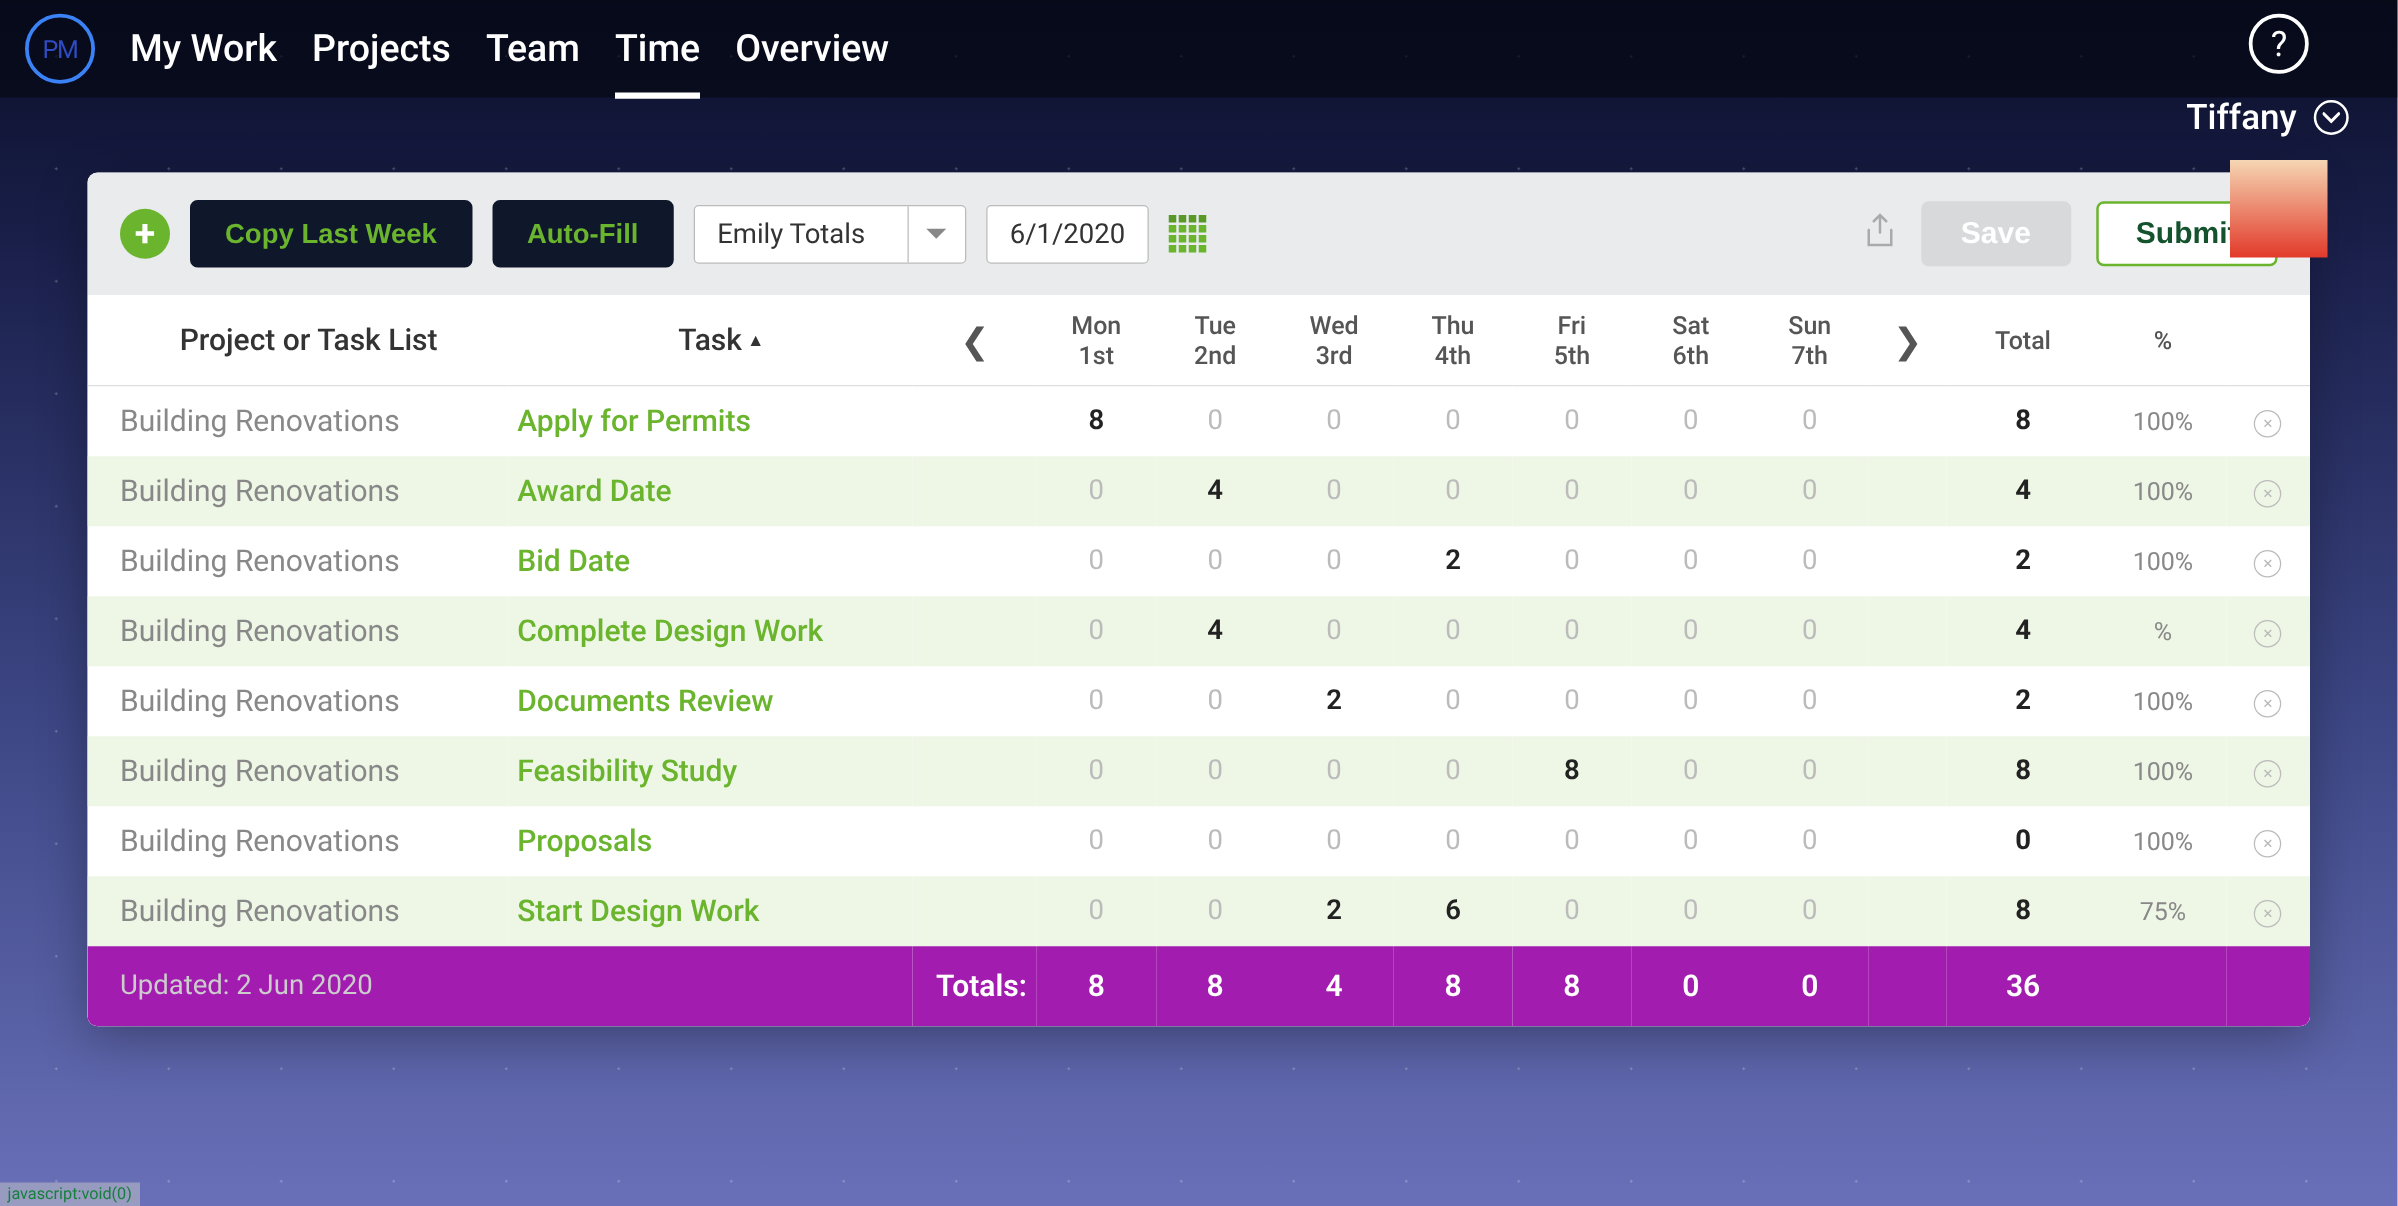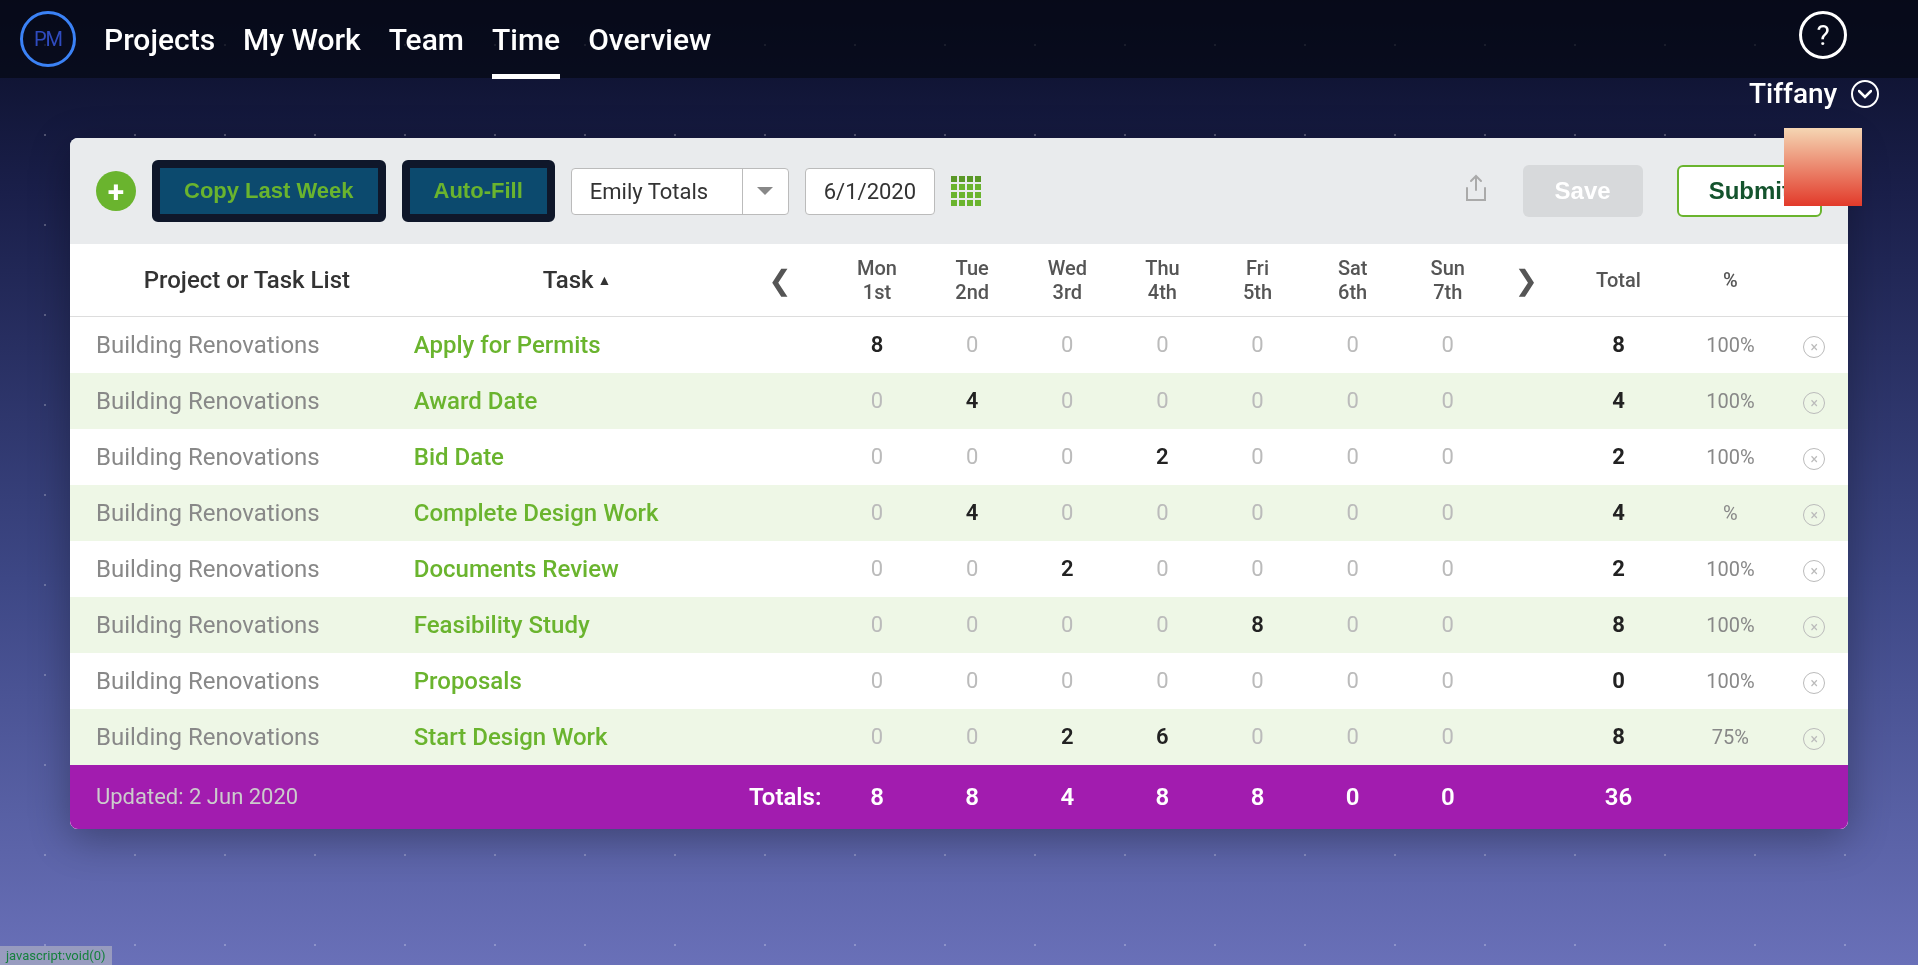--- a/index.html
+++ b/index.html
@@ -75,35 +75,35 @@
   background: #e9ebed;
   padding: 22px 26px;
   display: flex; align-items: center; gap: 16px;
 }
 .toolbar .add-circle {
   width: 40px; height: 40px; border-radius: 50%; background: #6ab42e;
   color: #fff; display: flex; align-items: center; justify-content: center;
   font-size: 30px; font-weight: 700; cursor: pointer;
 }
 .btn-outline {
-  background: #0c4a6e; border: 8px solid #0f172a; color: #6ab42e;
+  background: #0f172a; border: 4px solid #0f172a; color: #6ab42e;
   font-size: 22px; font-weight: 600; padding: 10px 24px;
   border-radius: 6px; cursor: pointer;
 }
 .select-box {
   display: flex; background: #fff; border: 1px solid #bbb; border-radius: 4px;
 }
 .select-box .val { padding: 10px 18px; font-size: 22px; color: #333; min-width: 170px; }
 .select-box .drop { width: 46px; border-left: 1px solid #bbb; display: flex; align-items: center; justify-content: center; cursor: pointer; }
 .select-box .drop svg { width: 18px; height: 12px; }
 .date-box { background: #fff; border: 1px solid #bbb; border-radius: 4px; padding: 10px 18px; font-size: 22px; color: #333; }
 .cal-icon { display: grid; grid-template-columns: repeat(4,6px); grid-template-rows: repeat(4,6px); gap: 2px; cursor: pointer; }
 .cal-icon span { background: #6ab42e; }
 .cal-icon span:nth-child(-n+4){ background:#5a9827; }
-.toolbar-right { margin-left: auto; display: flex; align-items: center; gap: 34px; }
+.toolbar-right { margin-left: auto; display: flex; align-items: center; gap: 20px; }
 .export-icon { cursor: pointer; }
 .btn-save { background: #d7d9db; color: #fff; border: none; font-size: 24px; font-weight: 600; padding: 12px 32px; border-radius: 6px; cursor: default; }
 .btn-submit { background: #fff; border: 2px solid #6ab42e; color: #14532d; font-size: 24px; font-weight: 600; padding: 10px 30px; border-radius: 6px; cursor: pointer; }
 
 .table-wrap { background: #fff; }
 table { width: 100%; border-collapse: collapse; }
 thead th { font-weight: 500; color: #555; text-align: center; padding: 12px 8px; font-size: 20px; border-bottom: 1px solid #ddd; }
 thead th.left { text-align: center; padding-left: 26px; font-size: 24px; color: #333; }
 thead th .day { display: block; font-size: 20px; }
 thead th .num { display: block; font-size: 20px; }
@@ -123,22 +123,22 @@
 .nav-arrow { cursor: pointer; font-size: 28px; color: #555; }
 .sort-ind { font-size: 14px; vertical-align: 3px; margin-left: 4px; }
 .status-bar { position: absolute; bottom: 0; left: 0; background: rgba(200,200,200,0.5); color: #15803d; font-size: 13px; padding: 2px 6px; z-index: 20; }
 </style>
 </head>
 <body>
 
 <div class="header">
   <div class="logo">PM</div>
   <div class="nav">
+    <div class="nav-item">My Work</div>
     <div class="nav-item">Projects</div>
-    <div class="nav-item">My Work</div>
     <div class="nav-item">Team</div>
     <div class="nav-item active">Time</div>
     <div class="nav-item">Overview</div>
   </div>
   <div class="header-right">
     <button class="subscribe-btn">Subscribe</button>
     <div class="circle-btn add">+</div>
     <div class="circle-btn">?</div>
     <div class="user-area">
       <span>Tiffany</span>

